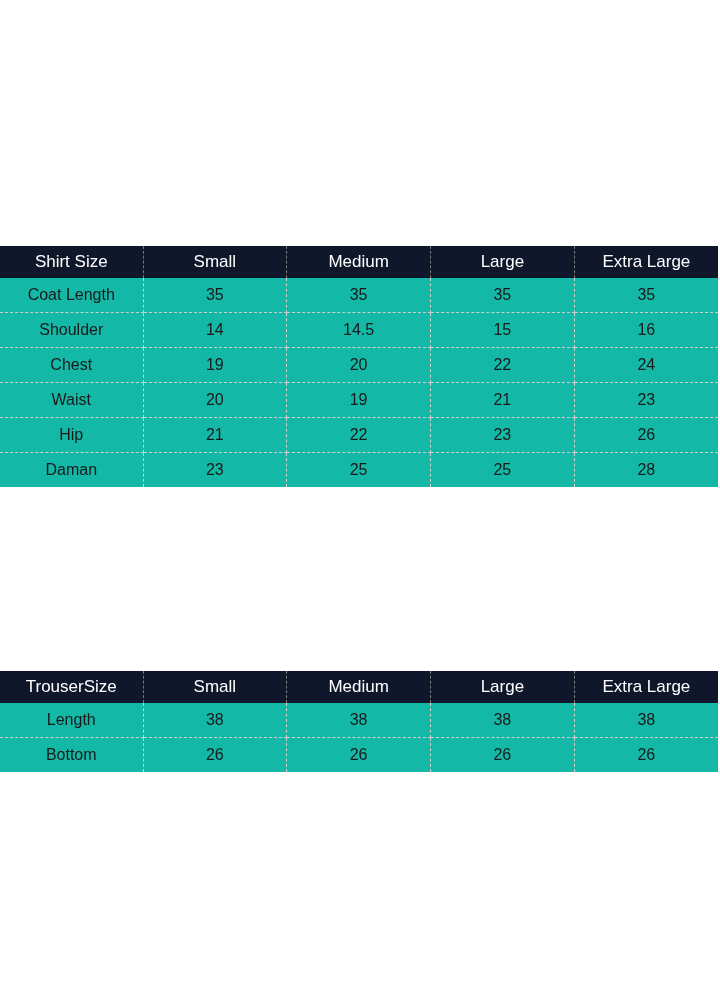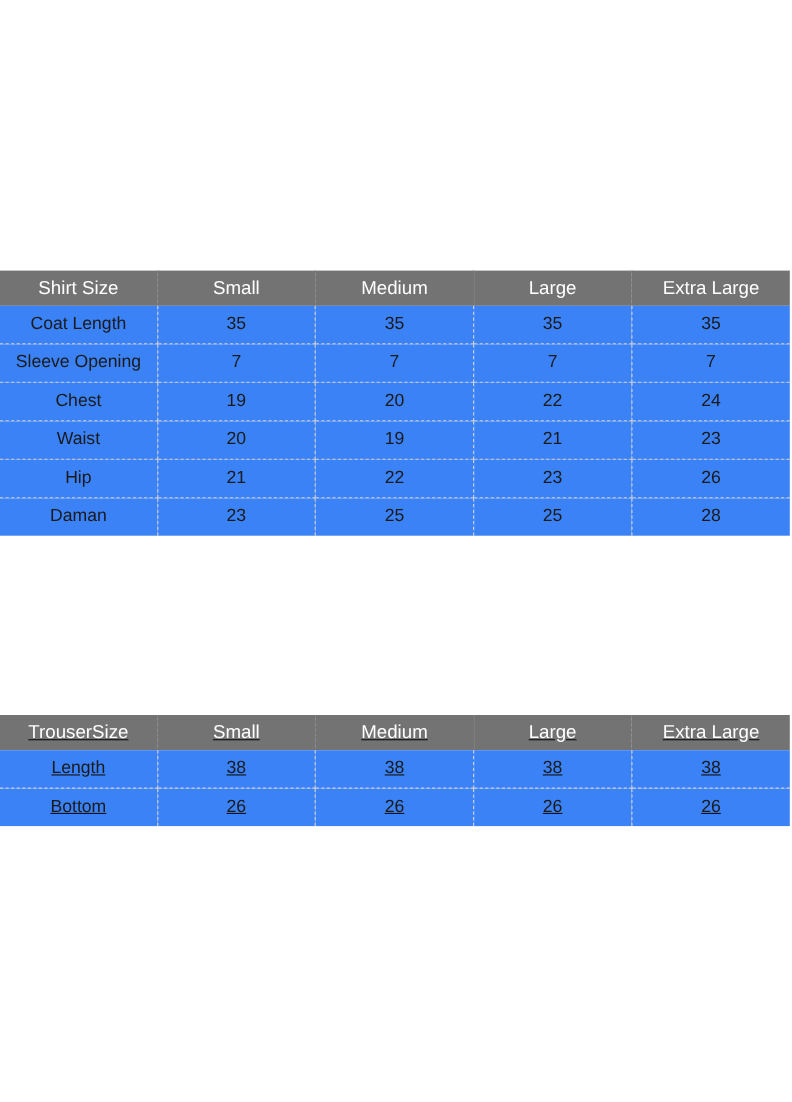--- a/index.html
+++ b/index.html
@@ -31,49 +31,48 @@
   }
 
   .size-table.shirt {
     left: 0px;
     top: 246px;
     width: 718px;
   }
 
   .size-table.trouser {
     left: 0px;
-    top: 650px;
+    top: 671px;
     width: 718px;
-    text-decoration: underline;
   }
 
   .size-table col.label-col { width: 143px; }
   .size-table col.val-col { width: 143.75px; }
 
   .size-table thead th {
-    background: #737373;
+    background: #0f172a;
     color: #ffffff;
     font-size: 17px;
     font-weight: normal;
     text-align: center;
     height: 32px;
     padding: 0;
     border: none;
   }
 
   .size-table thead th.header-sep {
     border-right: 1px dashed #777777;
   }
 
   .size-table tbody td {
     font-size: 16px;
     text-align: center;
     height: 34px;
     padding: 0;
-    background: #3b82f6;
+    background: #14b8a6;
     border-right: 1px dashed #cfcfcf;
     border-bottom: 1px dashed #cfcfcf;
     color: #1a1a1a;
   }
 
   .size-table tbody tr td:last-child {
     border-right: none;
   }
 
   .size-table tbody tr:last-child td {
@@ -108,25 +107,25 @@
     </thead>
     <tbody>
       <tr>
         <td class="row-label">Coat Length</td>
         <td>35</td>
         <td>35</td>
         <td>35</td>
         <td>35</td>
       </tr>
       <tr>
-        <td class="row-label">Sleeve Opening</td>
-        <td>7</td>
-        <td>7</td>
-        <td>7</td>
-        <td>7</td>
+        <td class="row-label">Shoulder</td>
+        <td>14</td>
+        <td>14.5</td>
+        <td>15</td>
+        <td>16</td>
       </tr>
       <tr>
         <td class="row-label">Chest</td>
         <td>19</td>
         <td>20</td>
         <td>22</td>
         <td>24</td>
       </tr>
       <tr>
         <td class="row-label">Waist</td>

